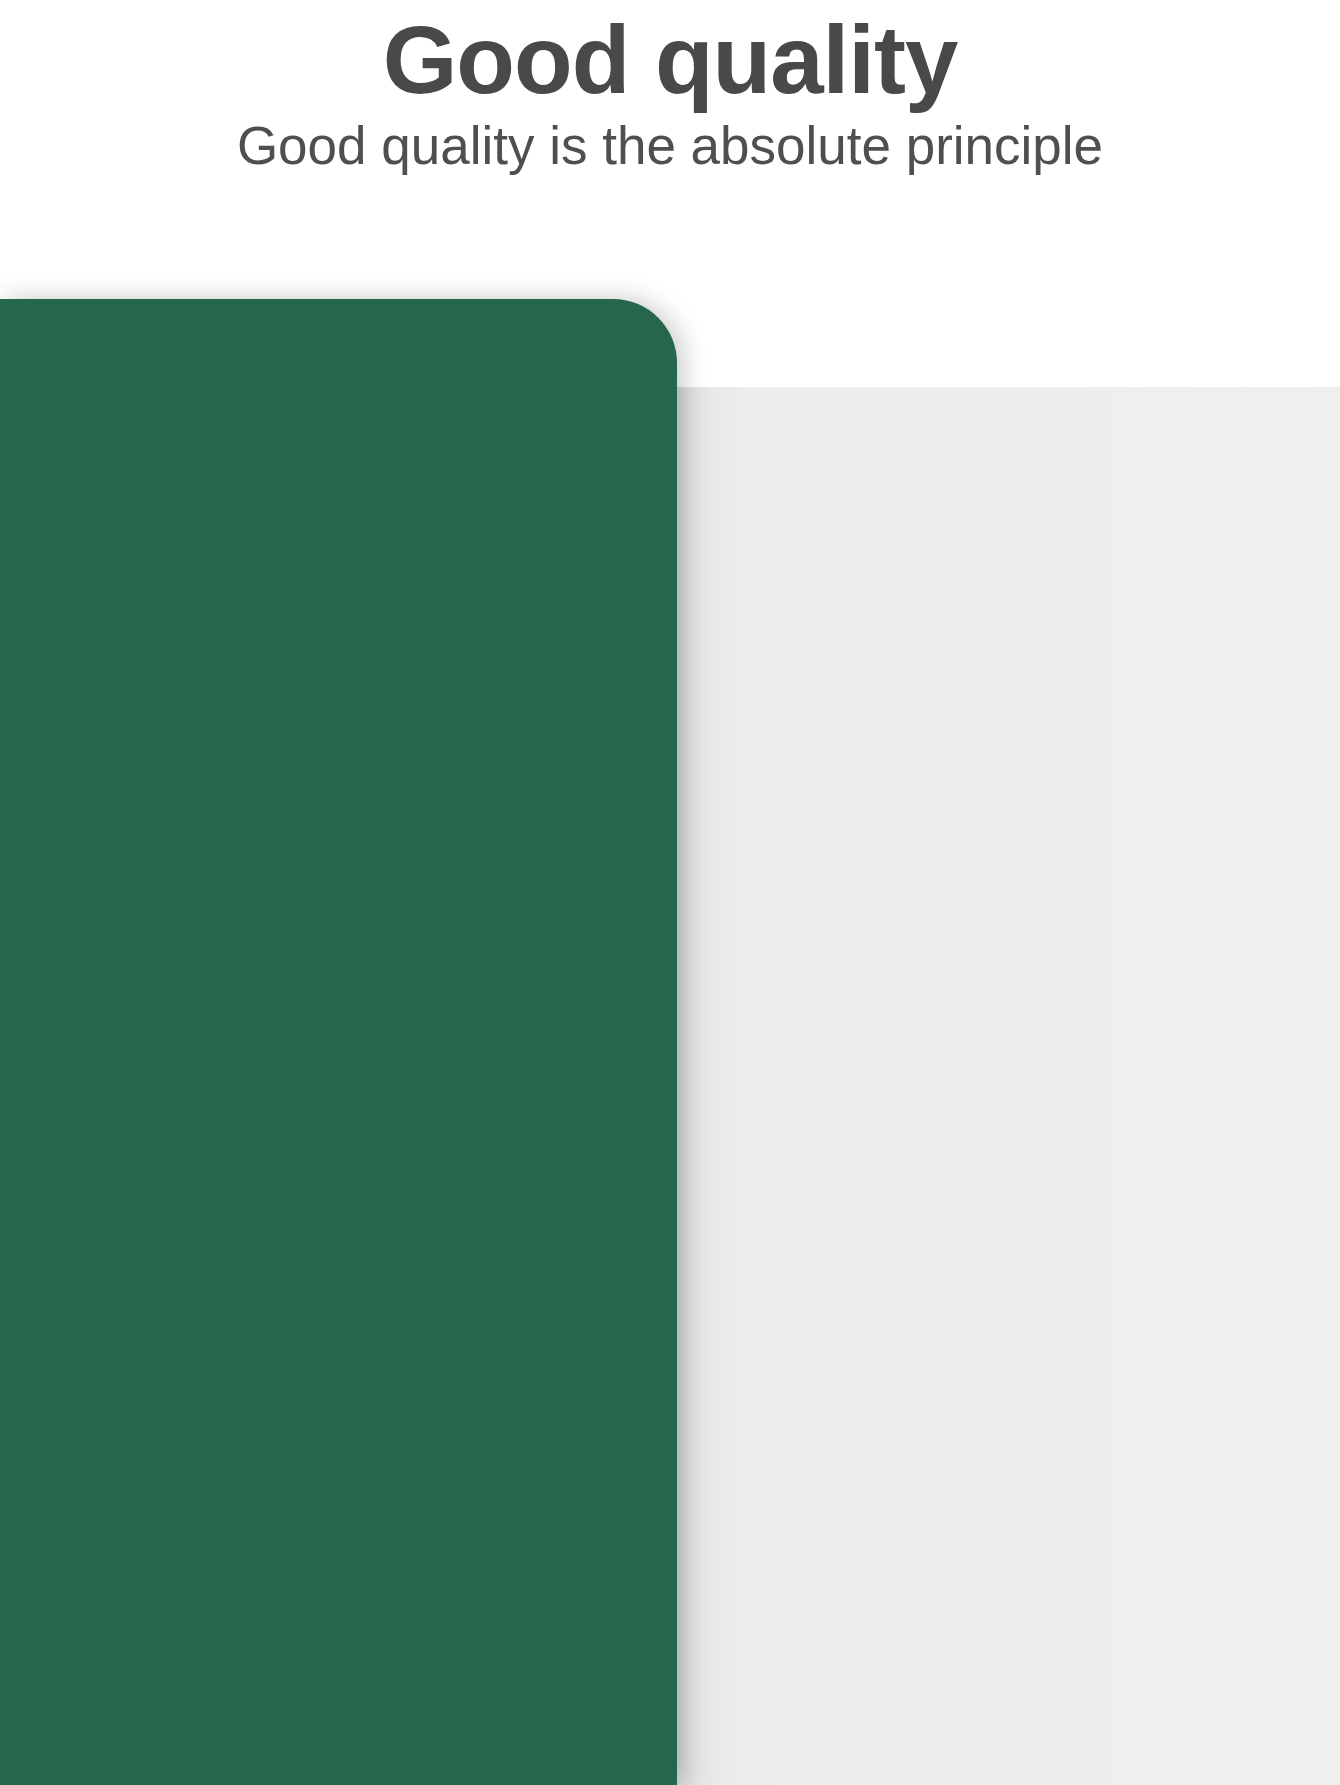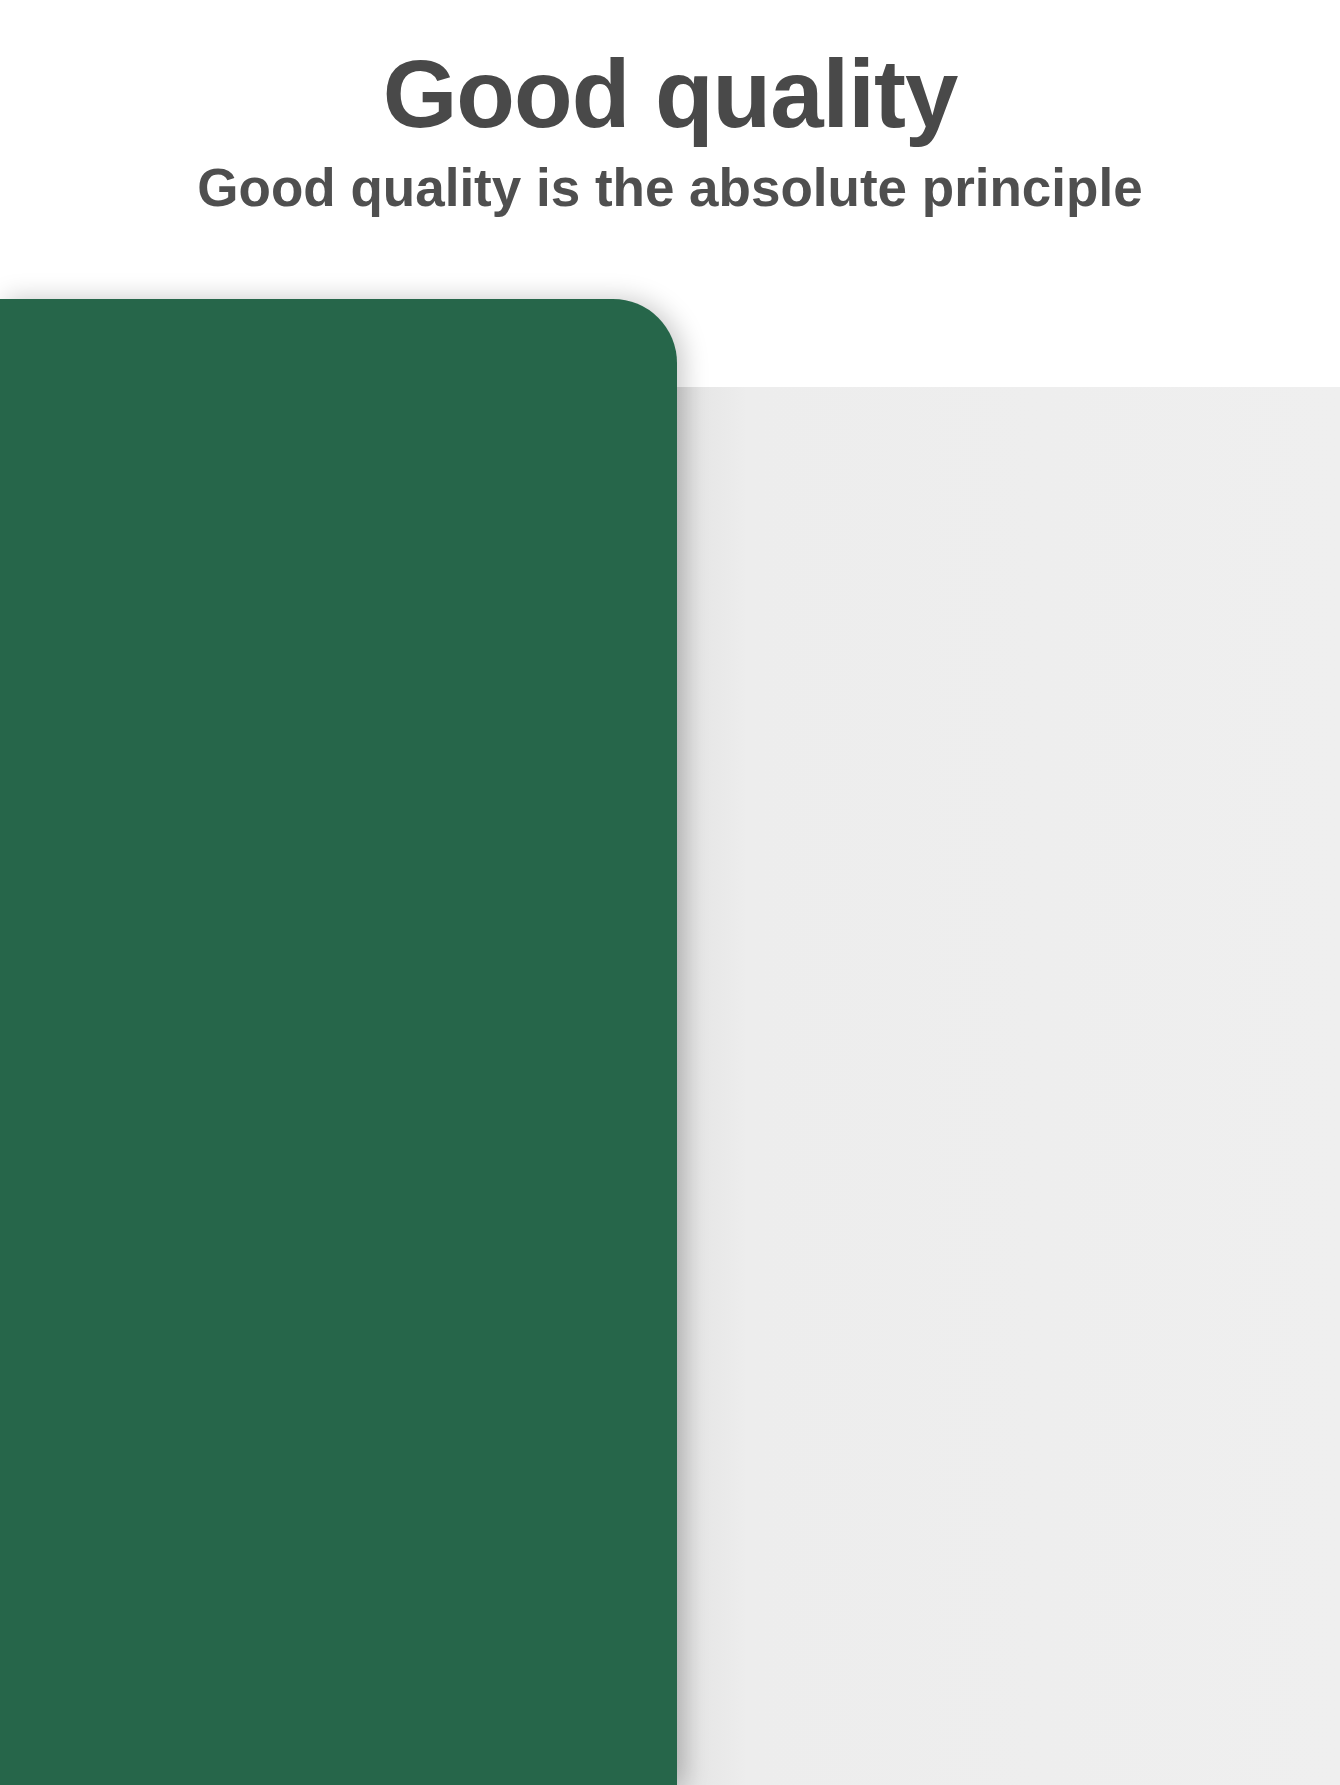--- a/index.html
+++ b/index.html
@@ -9,37 +9,37 @@
     height: 1785px;
     background: #ffffff;
     font-family: "Liberation Sans", sans-serif;
     overflow: hidden;
     position: relative;
   }
 
   
   .header {
     width: 100%;
-    padding-top: 42px;
+    padding-top: 8px;
     text-align: center;
     background: #ffffff;
   }
   .header-title {
     font-size: 96px;
     font-weight: 700;
     color: #494949;
     letter-spacing: -1px;
     line-height: 1.08;
   }
   .header-sub {
     font-size: 53px;
-    font-weight: 700;
+    font-weight: 400;
     color: #4f4f4f;
     line-height: 1.12;
-    margin-top: 12px;
+    margin-top: 4px;
   }
 
   
   .compare {
     position: absolute;
     top: 299px;
     left: 0;
     width: 1340px;
     height: 1486px;
     display: flex;

